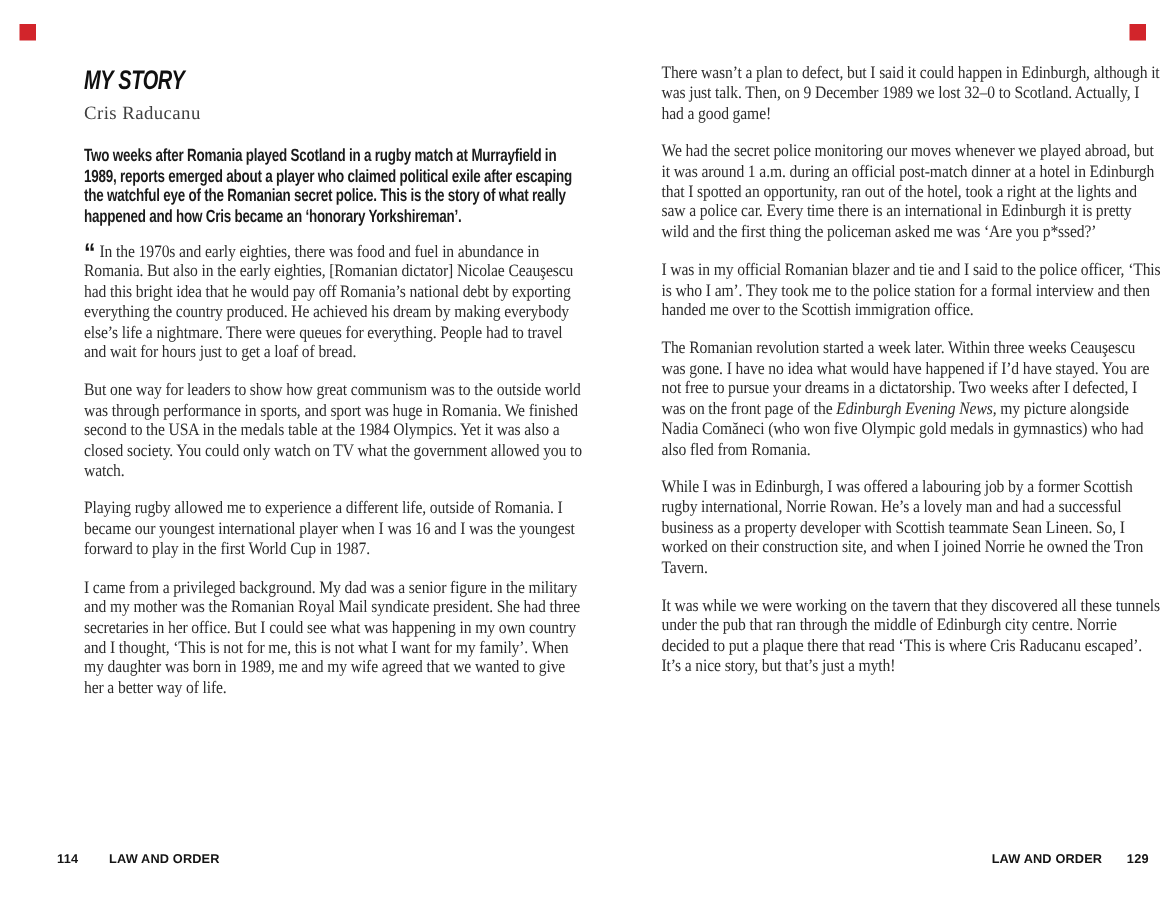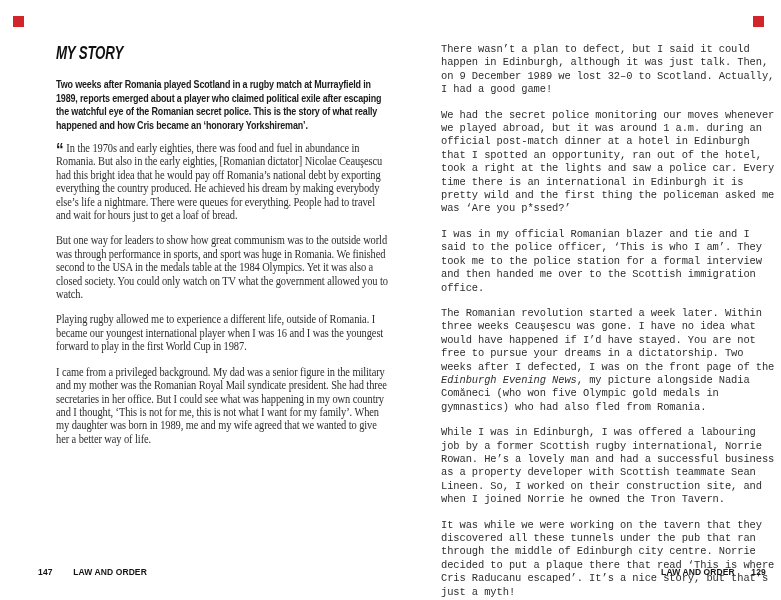--- a/index.html
+++ b/index.html
@@ -7,21 +7,21 @@
     width:781px;height:600px;background:#ffffff;position:relative;overflow:hidden;
     font-family:"Liberation Serif", serif;
     -webkit-font-smoothing:antialiased;
   }
   .corner-marker{position:absolute;width:11px;height:11px;background:#d2252b;top:16px;}
   .corner-marker.left{left:13px;}
   .corner-marker.right{left:753px;}
 
   .page{position:absolute;top:44px;}
   .page-left{left:56px;width:340px;}
-  .page-right{left:441px;width:340px;top:42px;font-family:Liberation Mono, monospace;}
+  .page-right{left:441px;width:340px;top:42px;}
 
   h1.title{
     margin:0;font-family:"Liberation Sans", sans-serif;font-style:italic;font-weight:bold;
     font-size:18px;line-height:18px;color:#101010;letter-spacing:-0.3px;
     display:inline-block;transform:scaleX(0.74);transform-origin:0 50%;white-space:nowrap;
   }
   .byline{
     font-family:"Liberation Serif", serif;font-size:12.5px;line-height:14px;color:#3f3f3f;
     margin-top:4px;letter-spacing:0.3px;
   }
@@ -55,38 +55,39 @@
   .pagenum{letter-spacing:0.2px;}
 </style>
 </head>
 <body>
 
 <div class="corner-marker left"></div>
 <div class="corner-marker right"></div>
 
 <div class="page page-left">
   <h1 class="title">MY STORY</h1>
+  <div class="byline">Cris Raducanu</div>
   <p class="intro">Two weeks after Romania played Scotland in a rugby match at Murrayfield in 1989, reports emerged about a player who claimed political exile after escaping the watchful eye of the Romanian secret police. This is the story of what really happened and how Cris became an ‘honorary Yorkshireman’.</p>
   <p class="body first"><span class="qmark">“</span><span>In the 1970s and early eighties, there was food and fuel in abundance in Romania. But also in the early eighties, [Romanian dictator] Nicolae Ceauşescu had this bright idea that he would pay off Romania’s national debt by exporting everything the country produced. He achieved his dream by making everybody else’s life a nightmare. There were queues for everything. People had to travel and wait for hours just to get a loaf of bread.</span></p>
   <p class="body">But one way for leaders to show how great communism was to the outside world was through performance in sports, and sport was huge in Romania. We finished second to the USA in the medals table at the 1984 Olympics. Yet it was also a closed society. You could only watch on TV what the government allowed you to watch.</p>
   <p class="body">Playing rugby allowed me to experience a different life, outside of Romania. I became our youngest international player when I was 16 and I was the youngest forward to play in the first World Cup in 1987.</p>
   <p class="body">I came from a privileged background. My dad was a senior figure in the military and my mother was the Romanian Royal Mail syndicate president. She had three secretaries in her office. But I could see what was happening in my own country and I thought, ‘This is not for me, this is not what I want for my family’. When my daughter was born in 1989, me and my wife agreed that we wanted to give her a better way of life.</p>
 </div>
 
 <div class="page page-right">
   <p class="body">There wasn’t a plan to defect, but I said it could happen in Edinburgh, although it was just talk. Then, on 9 December 1989 we lost 32–0 to Scotland. Actually, I had a good game!</p>
   <p class="body">We had the secret police monitoring our moves whenever we played abroad, but it was around 1 a.m. during an official post-match dinner at a hotel in Edinburgh that I spotted an opportunity, ran out of the hotel, took a right at the lights and saw a police car. Every time there is an international in Edinburgh it is pretty wild and the first thing the policeman asked me was ‘Are you p*ssed?’</p>
   <p class="body">I was in my official Romanian blazer and tie and I said to the police officer, ‘This is who I am’. They took me to the police station for a formal interview and then handed me over to the Scottish immigration office.</p>
   <p class="body"><span>The Romanian revolution started a week later. Within three weeks Ceauşescu was gone. I have no idea what would have happened if I’d have stayed. You are not free to pursue your dreams in a dictatorship. Two weeks after I defected, I was on the front page of the </span><em>Edinburgh Evening News</em><span>, my picture alongside Nadia Comăneci (who won five Olympic gold medals in gymnastics) who had also fled from Romania.</span></p>
   <p class="body">While I was in Edinburgh, I was offered a labouring job by a former Scottish rugby international, Norrie Rowan. He’s a lovely man and had a successful business as a property developer with Scottish teammate Sean Lineen. So, I worked on their construction site, and when I joined Norrie he owned the Tron Tavern.</p>
   <p class="body">It was while we were working on the tavern that they discovered all these tunnels under the pub that ran through the middle of Edinburgh city centre. Norrie decided to put a plaque there that read ‘This is where Cris Raducanu escaped’. It’s a nice story, but that’s just a myth!</p>
 </div>
 
 <div class="footer">
   <div class="footer-left">
-    <span class="pagenum">147</span>
+    <span class="pagenum">114</span>
     <span class="section">LAW AND ORDER</span>
   </div>
   <div class="footer-right">
     <span class="section">LAW AND ORDER</span>
     <span class="pagenum">129</span>
   </div>
 </div>
 
 </body></html>

